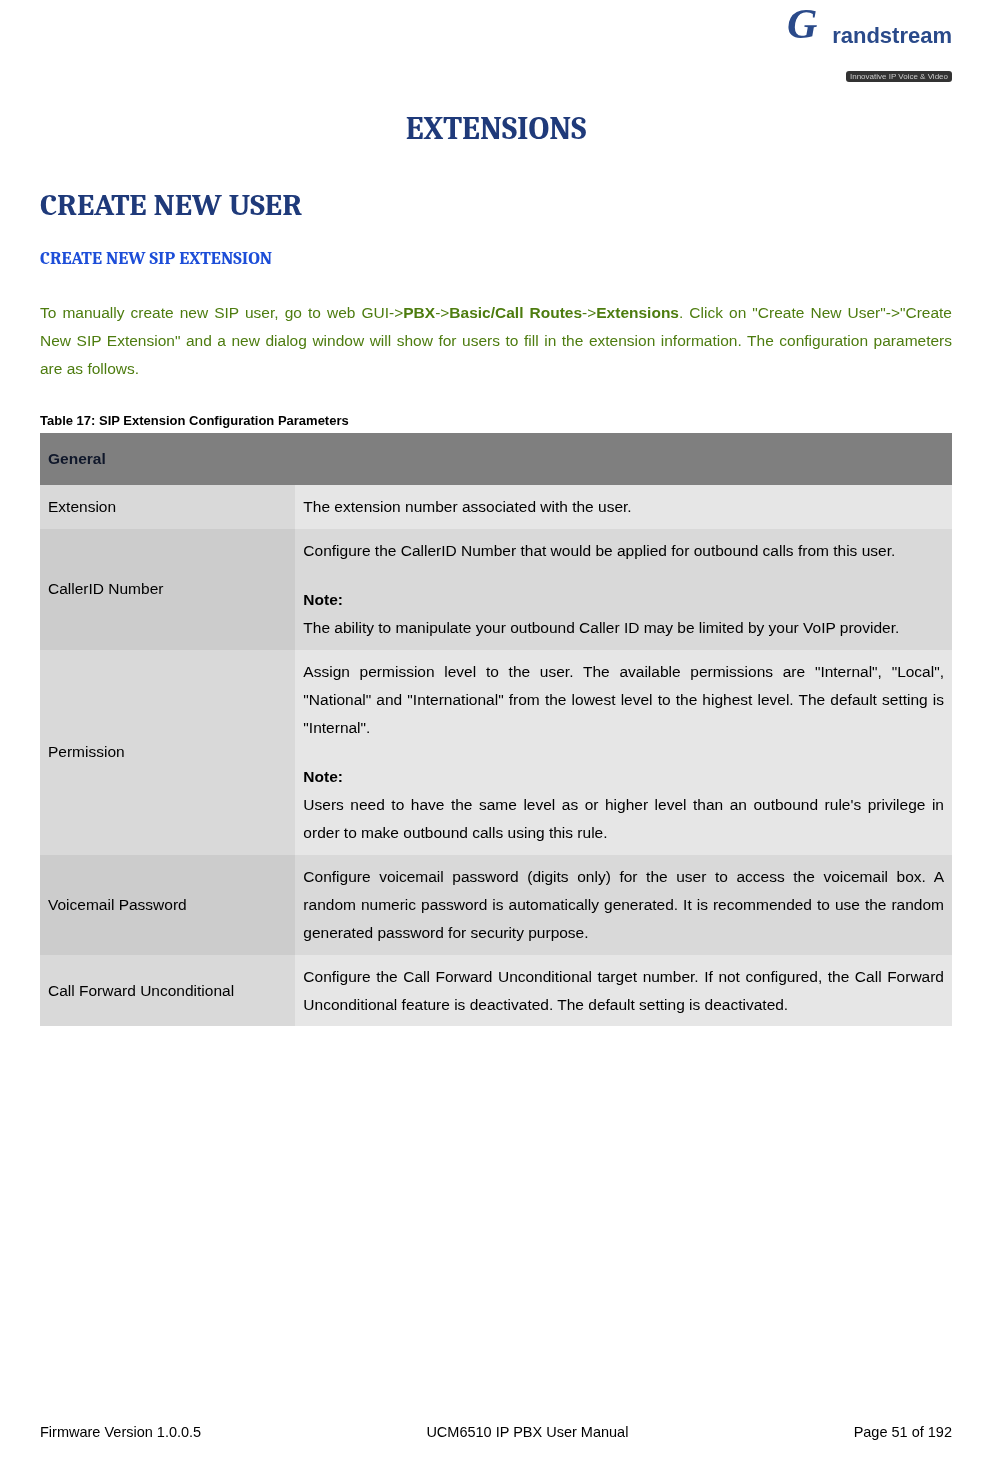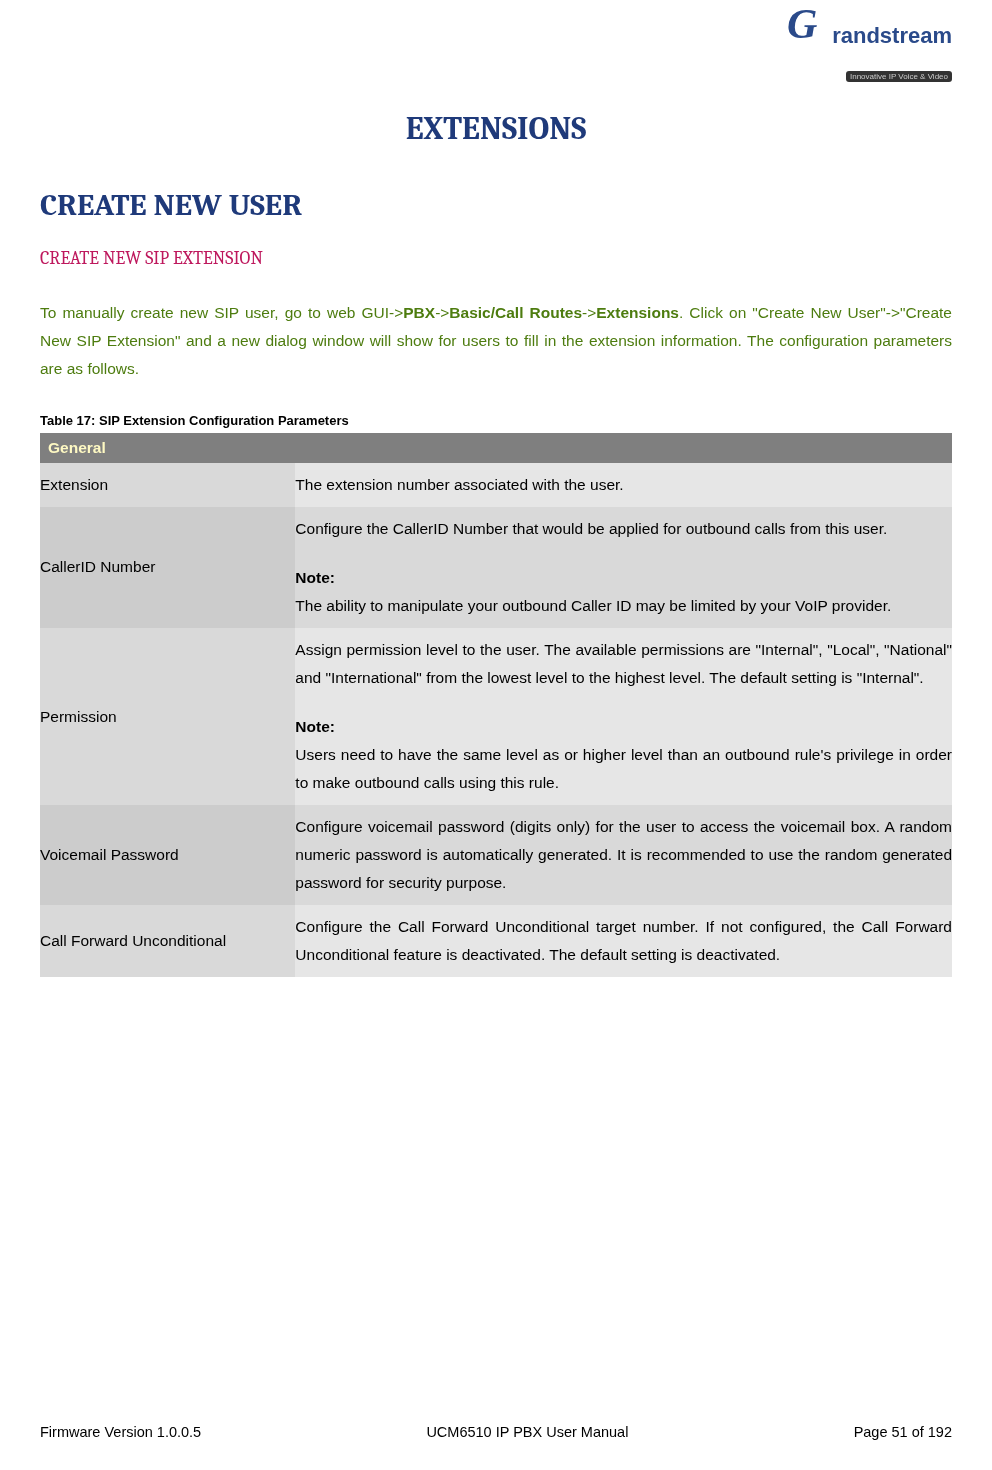--- a/index.html
+++ b/index.html
@@ -69,22 +69,22 @@
     .section-h1 {
       font-family: Cambria, 'Times New Roman', serif;
       font-size: 31px;
       font-weight: bold;
       color: #1f3a7a;
       margin-bottom: 25px;
     }
     .section-h2 {
       font-family: Cambria, 'Times New Roman', serif;
       font-size: 18px;
-      font-weight: normal;
-      color: #be185d;
+      font-weight: bold;
+      color: #1d4ed8;
       margin-bottom: 30px;
     }
     .body-text {
       font-size: 15.5px;
       line-height: 1.8;
       color: #4d7c0f;
       text-align: justify;
       margin-bottom: 30px;
     }
     .body-text b {
@@ -96,26 +96,26 @@
       margin-bottom: 5px;
       color: #000;
     }
     table {
       width: 100%;
       border-collapse: collapse;
       font-size: 15.5px;
     }
     .header-row td {
       background: #7f7f7f;
-      color: #fef9c3;
-      font-weight: bold;
-      padding: 6px 8px;
+      color: #0f172a;
+      font-weight: bold;
+      padding: 17px 8px;
     }
     .data-row td {
-      padding: 8px 0;
+      padding: 8px 8px;
       vertical-align: middle;
       line-height: 1.8;
     }
     .data-row:nth-child(even) td.col-label {
       background: #d9d9d9;
     }
     .data-row:nth-child(odd) td.col-label {
       background: #cccccc;
     }
     .data-row:nth-child(even) td.col-desc {

